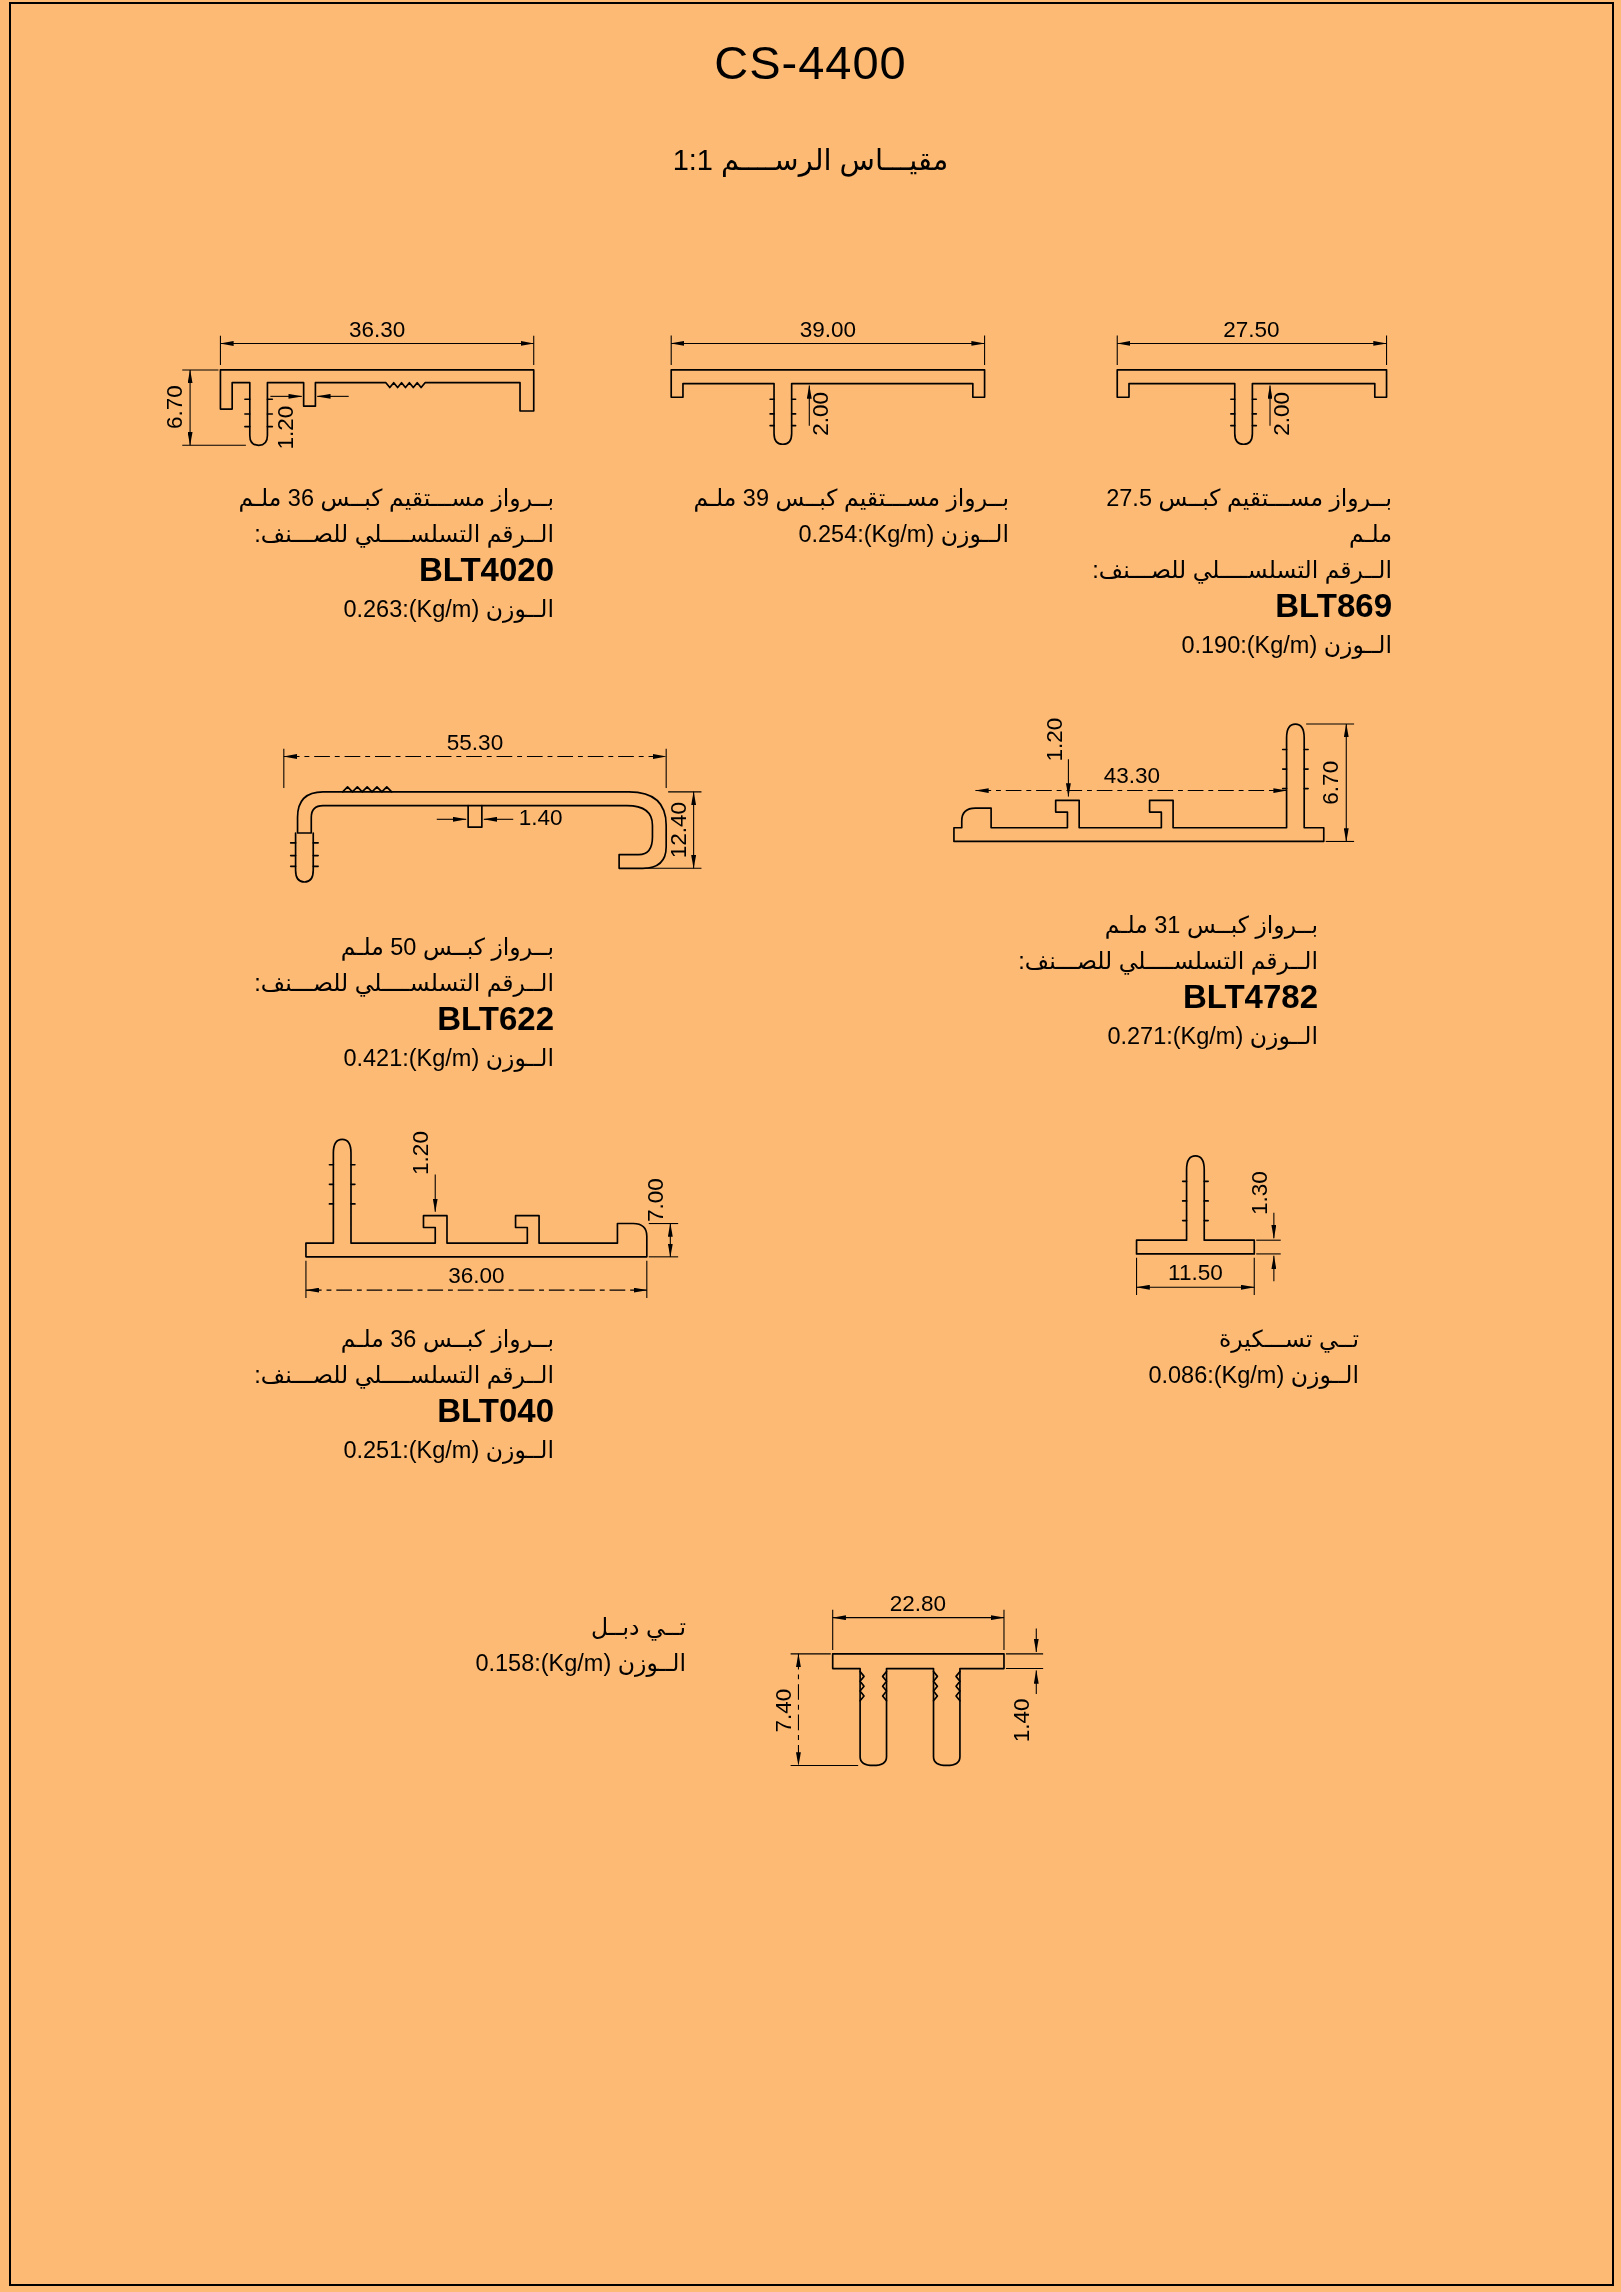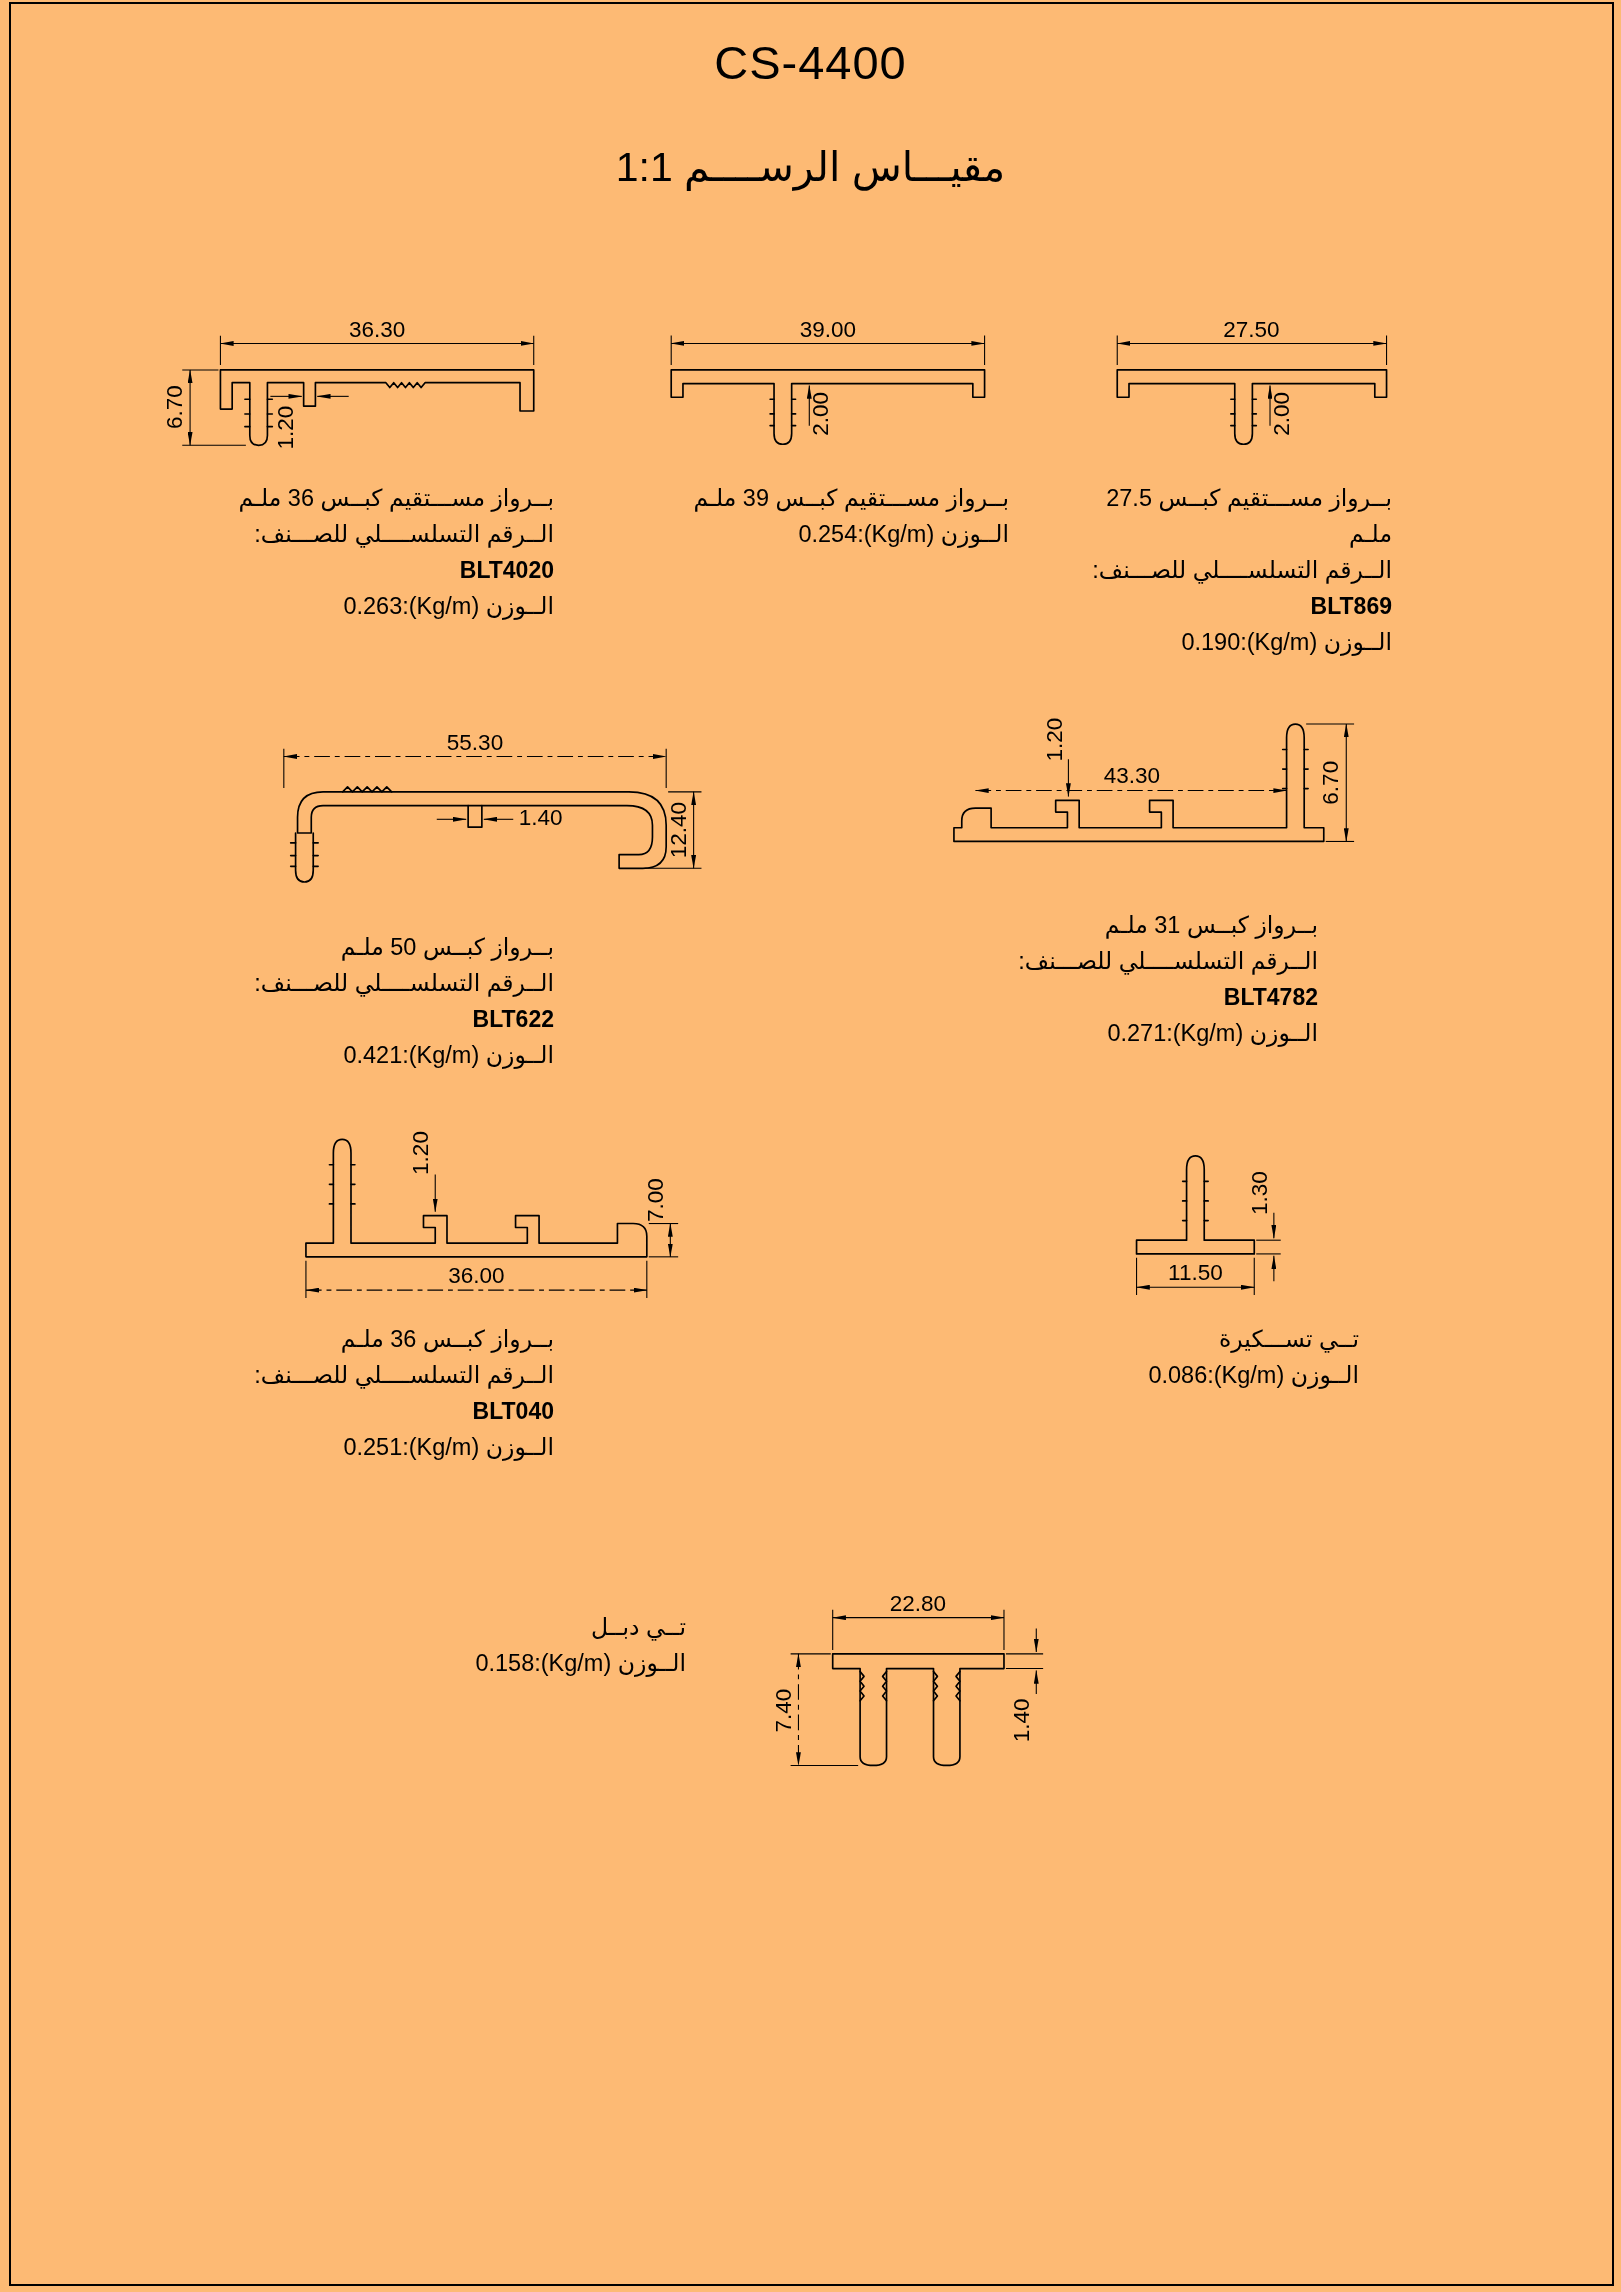--- a/index.html
+++ b/index.html
@@ -2,23 +2,23 @@
 <html lang="ar"><head>
 <meta charset="utf-8">
 <style>
   html,body{margin:0;padding:0;background:#fff;}
   .page{
     position:relative;width:1621px;height:2293px;background:#fdba74;overflow:hidden;
     font-family:"Liberation Sans","DejaVu Sans",sans-serif;color:#000;
   }
   .frame{position:absolute;left:8.8px;top:2px;right:6.9px;bottom:6.9px;border:2.9px solid #000;pointer-events:none;}
   .hdr-title{position:absolute;top:35px;left:0;width:100%;text-align:center;font-size:47px;letter-spacing:1px;}
-  .hdr-sub{position:absolute;top:143px;left:0;width:100%;text-align:center;font-size:41px;direction:rtl;}
+  .hdr-sub{position:absolute;top:143px;left:0;width:100%;text-align:center;font-size:29px;direction:rtl;}
   .tblock{position:absolute;width:333px;direction:rtl;text-align:right;font-size:23.5px;line-height:36px;}
-  .tblock .code{font-weight:bold;font-size:23px;}
+  .tblock .code{font-weight:bold;font-size:33px;}
   svg.draw{position:absolute;overflow:visible;}
   .o{fill:none;stroke:#000;stroke-width:1.7;stroke-linejoin:round;stroke-linecap:round;}
   .d{stroke:#000;stroke-width:1.1;fill:none;}
   .dd{stroke:#000;stroke-width:1.1;fill:none;stroke-dasharray:16 5 5 5;}
   .dt{font-size:23px;fill:#000;text-anchor:middle;font-family:"Liberation Sans","DejaVu Sans",sans-serif;}
 </style>
 </head>
 <body>
 
 <div class="page">

